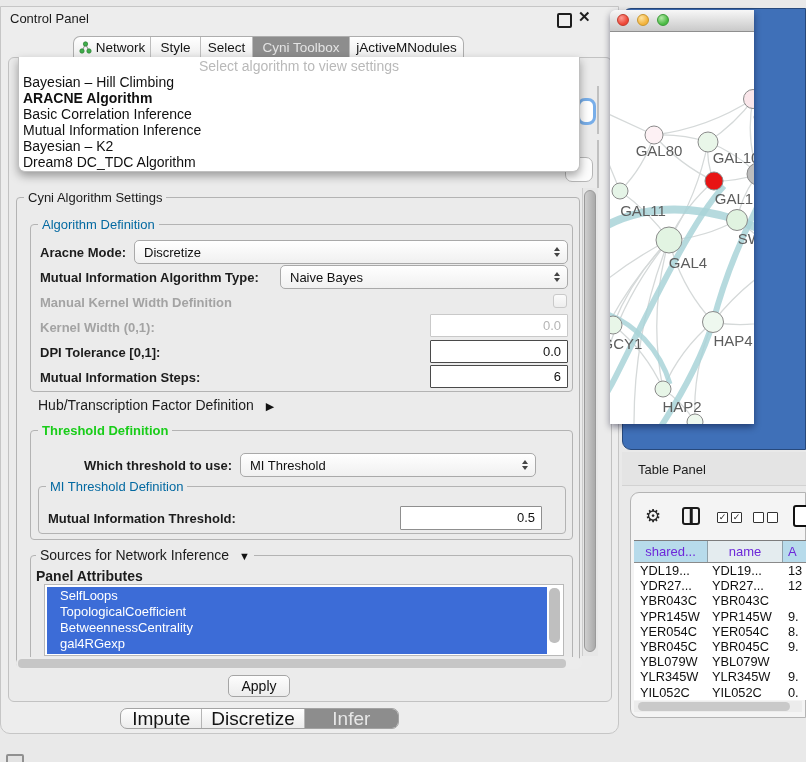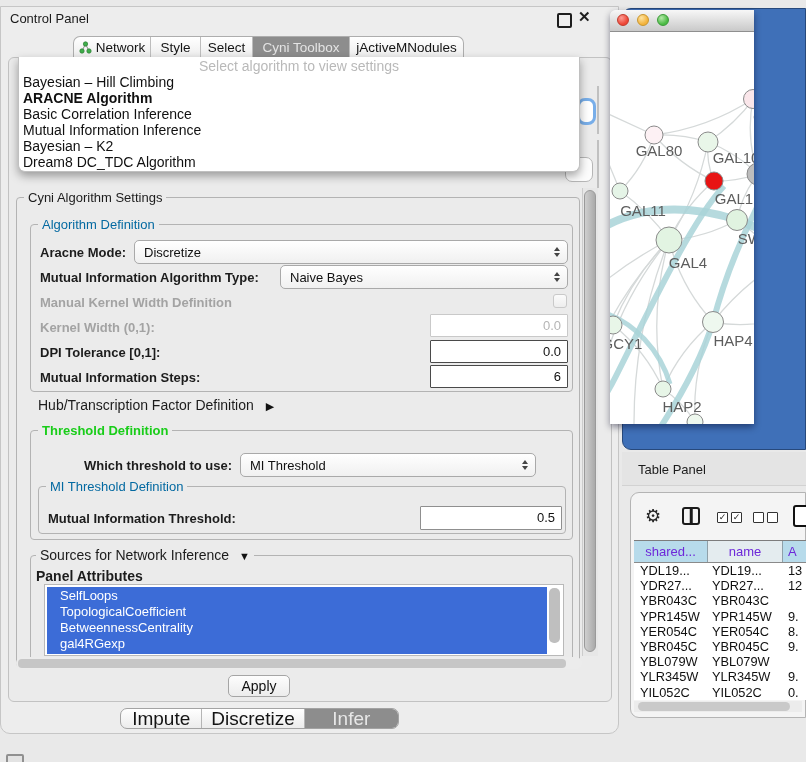--- a/index.html
+++ b/index.html
@@ -222,21 +222,21 @@
   <span>MI Threshold</span>
   <span class="cb-arr">
       <div class="cb-up"></div>
       <div class="cb-dn"></div>
     </span>
 </div>
 
 <div class="abs gbox" style="left:38px;top:486px;width:528px;height:48px"></div>
 <div class="abs glabel blue" style="left:46px;top:479px">MI Threshold Definition</div>
 <div class="abs lbl" style="left:48px;top:511px">Mutual Information Threshold:</div>
-<div class="abs field" style="left:420px;top:506px;width:142px;height:24px;border-width:1px;border-color:#8f8f8f">0.5</div>
+<div class="abs field" style="left:400px;top:506px;width:142px;height:24px;border-width:1px;border-color:#8f8f8f">0.5</div>
 
 <div class="abs gbox" style="left:30px;top:555px;width:543px;height:112px"></div>
 <div class="abs glabel" style="left:36px;top:547px;font-size:14px;color:#1c1c1c">
   <span>Sources for Network Inference</span>
   <span class="tri" style="margin-left:6px">▼</span>
 </div>
 <div class="abs lbl" style="left:36px;top:568px;font-size:14px">Panel Attributes</div>
 
 <div class="abs attr-list">
   <div class="attr-sel"></div>

